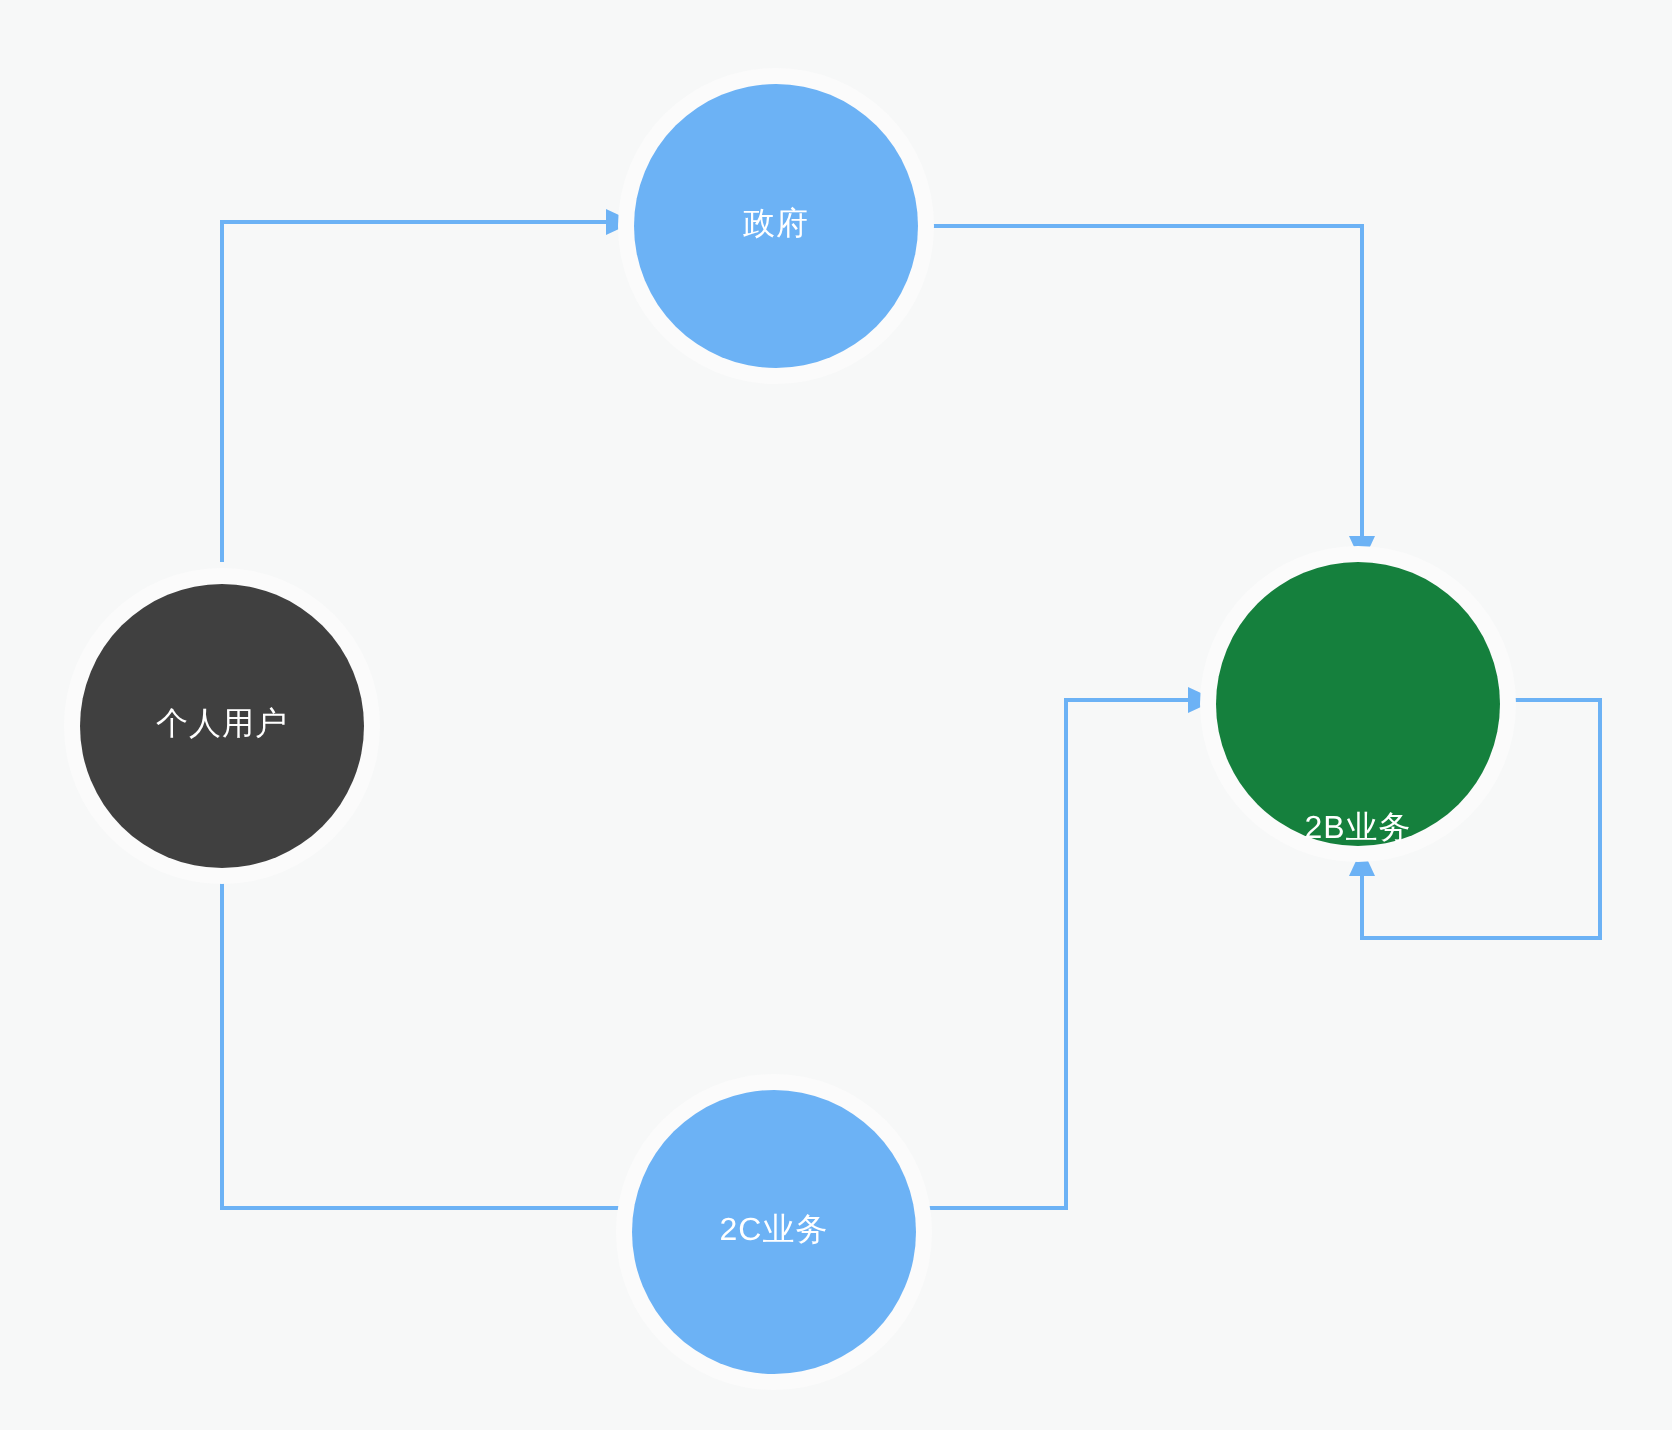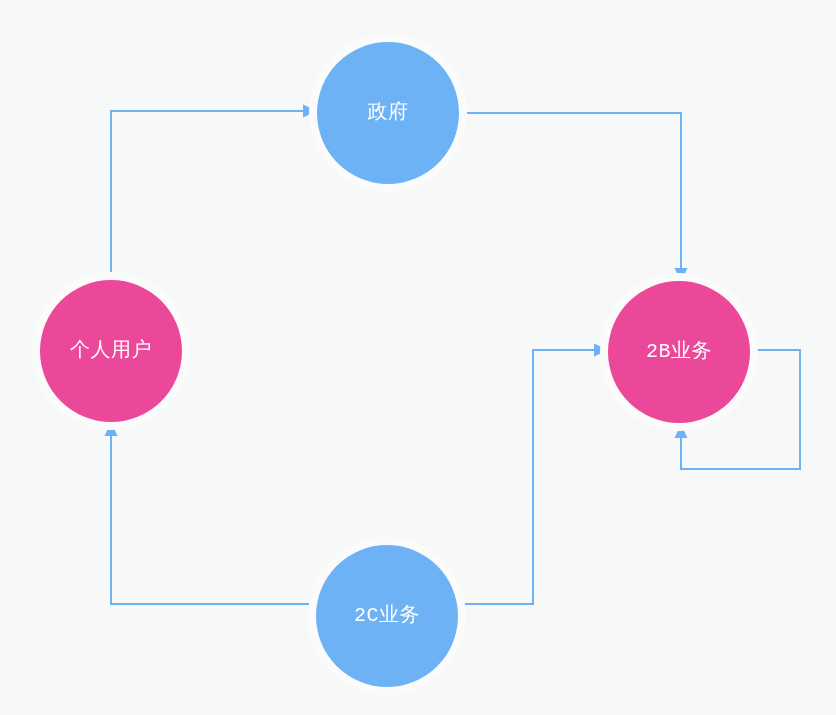--- a/index.html
+++ b/index.html
@@ -32,26 +32,26 @@
     border-radius: 50%;
     display: flex;
     align-items: center;
     justify-content: center;
     box-sizing: border-box;
     box-shadow: 0 0 0 8px #fbfbfb;
     cursor: pointer;
   }
   .node-label {
     color: #ffffff;
-    font-size: 20px;
+    font-size: 16px;
     line-height: 1;
     letter-spacing: 0.5px;
     white-space: nowrap;
     user-select: none;
-    font-family: Liberation Mono, monospace;
+    font-family: Liberation Sans, sans-serif;
   }
 </style>
 </head>
 <body>
 
 <div id="diagram-canvas">
 
   <svg id="edge-layer" viewBox="0 0 836 715" width="836" height="715">
 
     <g>
@@ -78,25 +78,25 @@
       <polyline fill="none" stroke="#6cb2f5" stroke-width="2" stroke-linecap="butt" stroke-linejoin="miter" points="750,350 800,350 800,469 681,469 681,438"></polyline>
       <polygon points="681,424 674.5,438 687.5,438" fill="#6cb2f5"></polygon>
     </g>
 
   </svg>
 
   <div class="node" style="left:317px; top:42px; width:142px; height:142px; background:#6cb2f5;">
     <span class="node-label">政府</span>
   </div>
 
-  <div class="node" style="left:40px; top:280px; width:142px; height:142px; background:#ec4899;justify-content:center;">
+  <div class="node" style="left:40px; top:292px; width:142px; height:142px; background:#404040;justify-content:center;">
     <span class="node-label">个人用户</span>
   </div>
 
-  <div class="node" style="left:608px; top:281px; width:142px; height:142px; background:#ec4899;">
+  <div class="node" style="left:608px; top:281px; width:142px; height:142px; background:#15803d;align-items:flex-end;">
     <span class="node-label">2B业务</span>
   </div>
 
   <div class="node" style="left:316px; top:545px; width:142px; height:142px; background:#6cb2f5;">
     <span class="node-label">2C业务</span>
   </div>
 
 </div>
 
 </body></html>

